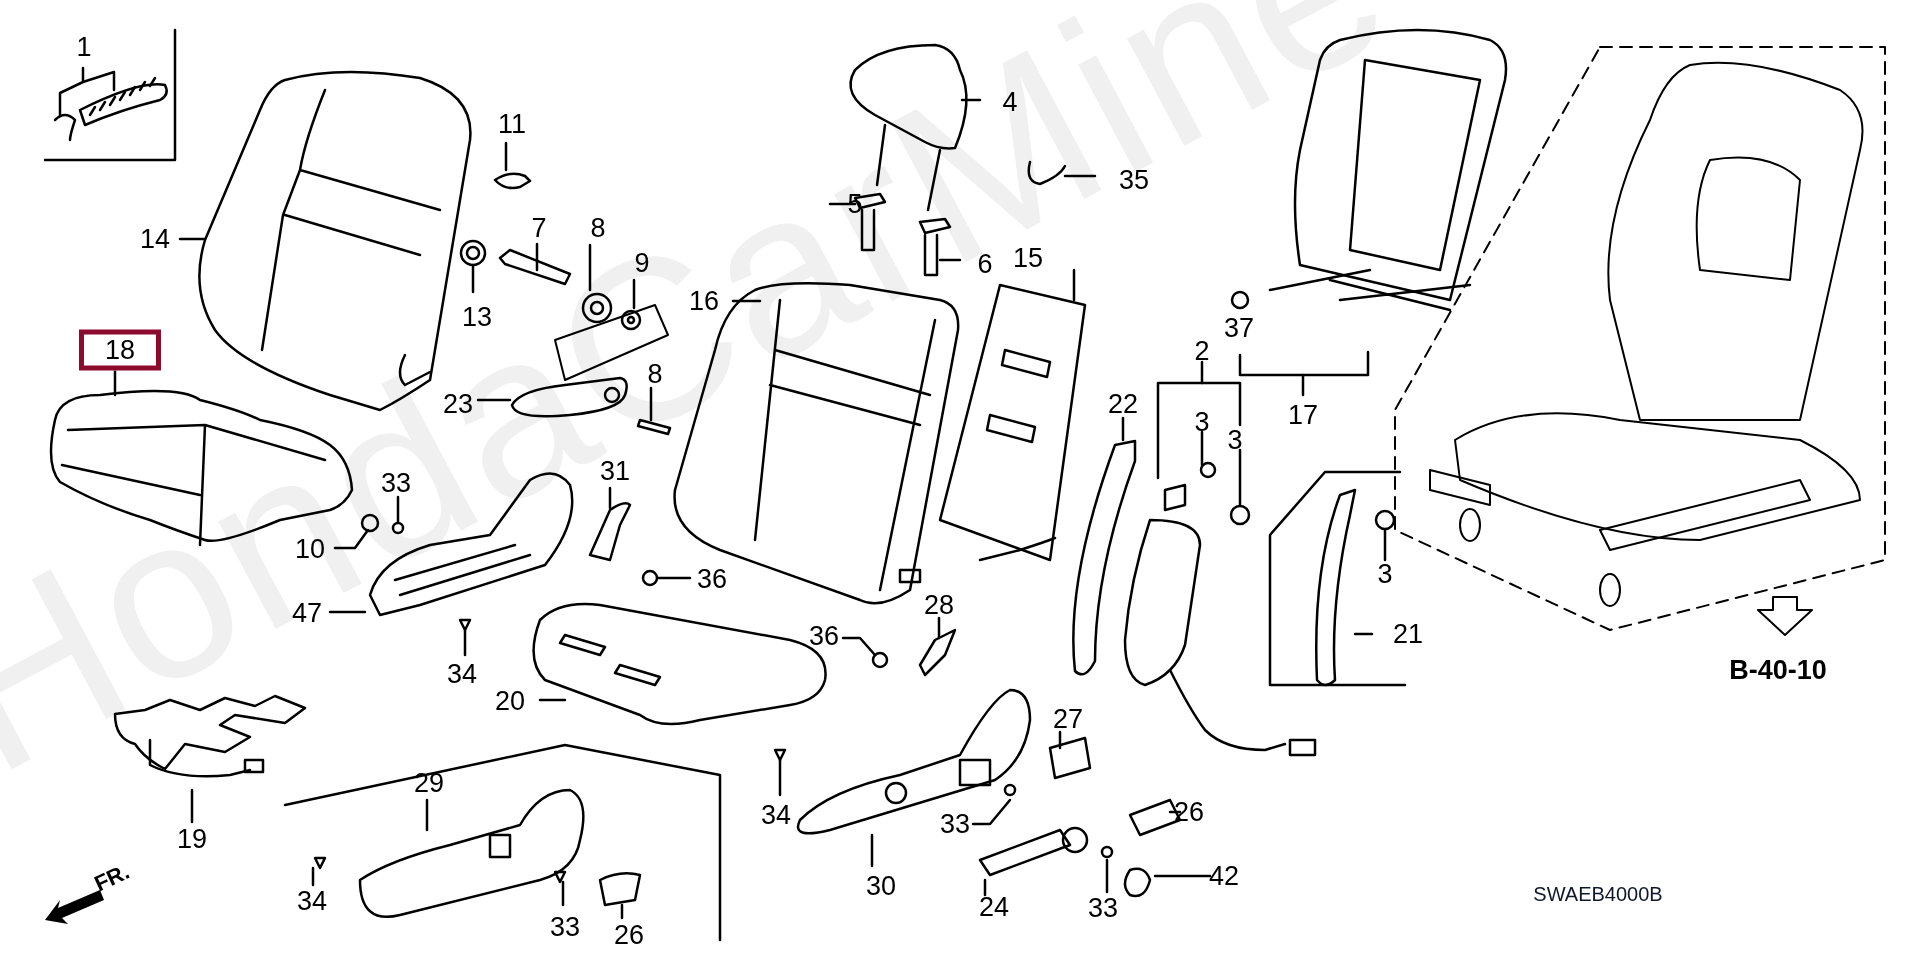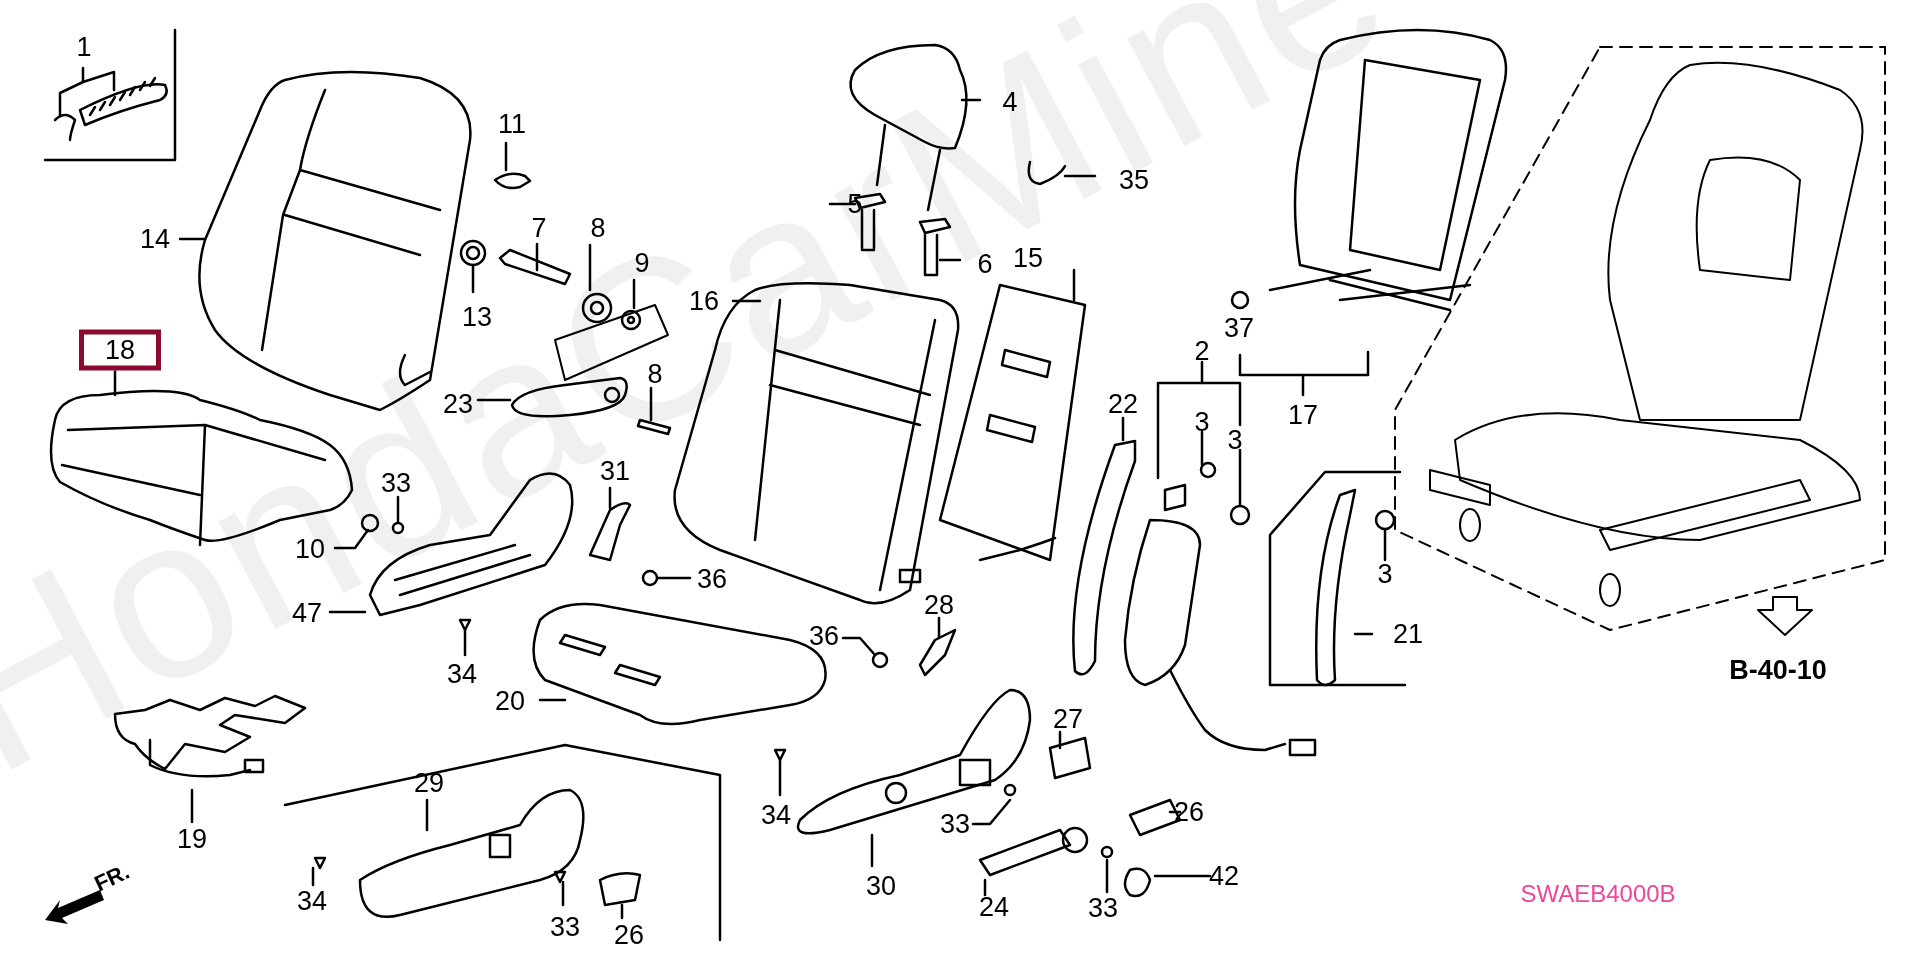--- a/index.html
+++ b/index.html
@@ -1,21 +1,21 @@
 <!DOCTYPE html>
 <html><head>
 <meta charset="utf-8">
 <style>
   html, body { margin:0; padding:0; background:#ffffff; }
   body { width:1920px; height:959px; position:relative; overflow:hidden; font-family:"Liberation Sans", sans-serif; }
   #stage { position:absolute; left:0; top:0; width:1920px; height:959px; }
   .lbl { position:absolute; font-family:"Liberation Sans", sans-serif; font-size:27px; color:#000; line-height:1; transform:translate(-50%,-50%); white-space:nowrap; cursor:pointer; }
   .lbl.sel { border:5px solid #8b0a2e; padding:2px 21px; background:#fff; font-weight:normal; }
   .ref { position:absolute; font-family:"Liberation Sans", sans-serif; font-weight:bold; font-size:27px; color:#000; transform:translate(-50%,-50%); }
-  .code { position:absolute; font-family:"Liberation Sans", sans-serif; font-size:24px; color:#ec4899; transform:translate(-50%,-50%); }
+  .code { position:absolute; font-family:"Liberation Sans", sans-serif; font-size:20px; color:#0f172a; transform:translate(-50%,-50%); }
   .wm { position:absolute; left:20px; top:560px; font-family:"Liberation Sans", sans-serif; font-size:230px; color:#f0f0f0; transform:rotate(-28deg); transform-origin:left bottom; white-space:nowrap; letter-spacing:4px; pointer-events:none; }
   svg { position:absolute; left:0; top:0; }
 </style>
 </head>
 <body>
 
 <div id="stage">
 
   <div class="wm">HondaCarMine</div>
 

